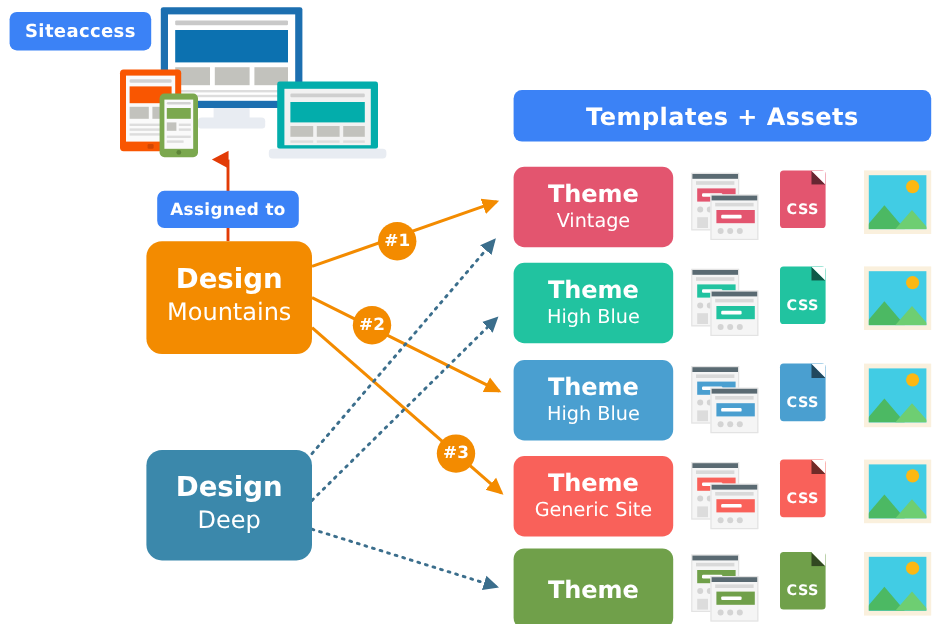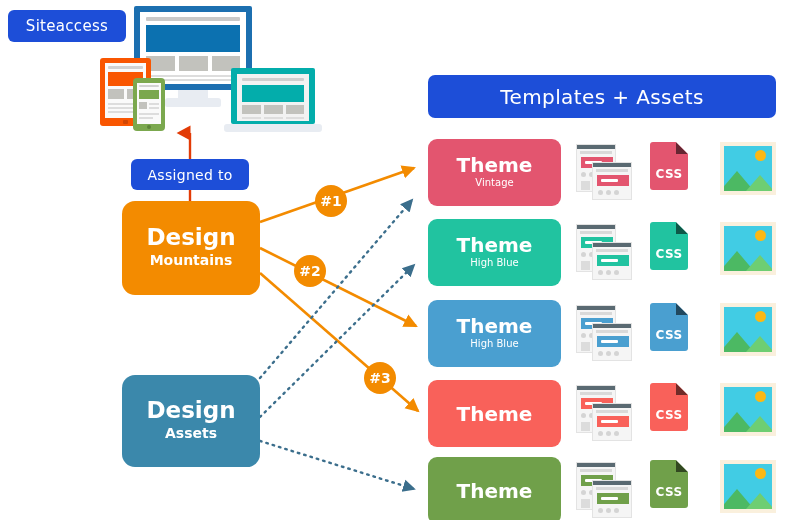--- a/index.html
+++ b/index.html
@@ -7,60 +7,60 @@
     width:788px;height:520px;
     background:#ffffff;
     font-family:"DejaVu Sans","Liberation Sans",sans-serif;
     overflow:hidden;
   }
   #stage{position:relative;width:788px;height:520px;}
 
   
   .badge{
     position:absolute;
-    background:#1d4ed8;
+    background:#3b82f6;
     color:#fff;
     border-radius:6px;
     display:flex;align-items:center;justify-content:center;
-    font-weight:normal;
+    font-weight:bold;
     letter-spacing:.3px;
     z-index:30;
   }
   #siteaccess-badge{left:8px;top:10px;width:118px;height:32px;font-size:15px;}
   #assigned-badge{left:131px;top:159px;width:118px;height:31px;font-size:14px;}
   #templates-header{
     left:428px;top:75px;width:348px;height:43px;
     font-size:20px;border-radius:7px;letter-spacing:.4px;
   }
 
   
   .design-box{
     position:absolute;
     border-radius:13px;
     display:flex;flex-direction:column;
     align-items:center;justify-content:center;
     color:#fff;
     z-index:25;
   }
   .design-box .dtitle{font-size:23px;font-weight:bold;line-height:1.08;}
-  .design-box .dsub{font-size:14px;line-height:1.5;font-weight:bold;}
+  .design-box .dsub{font-size:20px;line-height:1.5;font-weight:normal;}
   #design-mountains{left:122px;top:201px;width:138px;height:94px;background:#f38b00;}
   #design-ocean{left:122px;top:375px;width:138px;height:92px;background:#3b88ab;}
 
   
   .theme-row{position:absolute;left:428px;width:396px;height:67px;}
   .theme-card{
     position:absolute;left:0;top:0;width:133px;height:100%;
     border-radius:9px;
     display:flex;flex-direction:column;
     align-items:center;justify-content:center;
     color:#fff;
   }
   .theme-card .ttitle{font-size:20px;font-weight:bold;line-height:1.1;}
-  .theme-card .tsub{font-size:10px;line-height:1.45;}
+  .theme-card .tsub{font-size:16px;line-height:1.45;}
 
   
   .mockup{position:absolute;left:146px;top:3px;width:60px;height:60px;}
   .win{position:absolute;background:#f5f5f5;border:1px solid #e3e3e3;box-sizing:border-box;}
   .win .bar{position:absolute;left:0;top:0;right:0;height:4px;background:#5a6a72;}
   .win .urlrow{position:absolute;left:3px;top:6px;right:3px;height:3px;background:#d9d9d9;}
   .win-back{left:2px;top:2px;width:40px;height:48px;}
   .win-front{left:18px;top:20px;width:40px;height:38px;}
   .hero{position:absolute;}
   .heroline{position:absolute;background:#fff;height:3px;border-radius:1px;}
@@ -203,21 +203,21 @@
 
   <div class="badge" id="assigned-badge">Assigned to</div>
 
   <div class="design-box" id="design-mountains">
     <span class="dtitle">Design</span>
     <span class="dsub">Mountains</span>
   </div>
 
   <div class="design-box" id="design-ocean">
     <span class="dtitle">Design</span>
-    <span class="dsub">Assets</span>
+    <span class="dsub">Deep</span>
   </div>
 
   <div class="numcirc" style="left:315px;top:185px;">#1</div>
   <div class="numcirc" style="left:294px;top:255px;">#2</div>
   <div class="numcirc" style="left:364px;top:362px;">#3</div>
 
   <div id="theme-rows">
   <div class="theme-row" style="top: 139px;">
     <div class="theme-card" style="background: rgb(227, 85, 111);">
       <span class="ttitle">Theme</span>
@@ -370,20 +370,21 @@
         <div class="sun"></div>
         <div class="mt1"></div>
         <div class="mt2"></div>
       </div>
     </div>
   </div>
 
   <div class="theme-row" style="top: 380px;">
     <div class="theme-card" style="background: rgb(249, 97, 90);">
       <span class="ttitle">Theme</span>
+      <span class="tsub">Generic Site</span>
     </div>
 
     <div class="mockup">
       <div class="win win-back">
         <div class="bar"></div>
             <div class="urlrow"></div>
         <div class="hero" style="left: 4px; top: 12px; width: 32px; height: 11px; background: rgb(249, 97, 90);">
           <div class="heroline" style="left:4px;top:4px;width:17px;"></div>
         </div>
         <div class="dots" style="left:4px;top:27px;">

